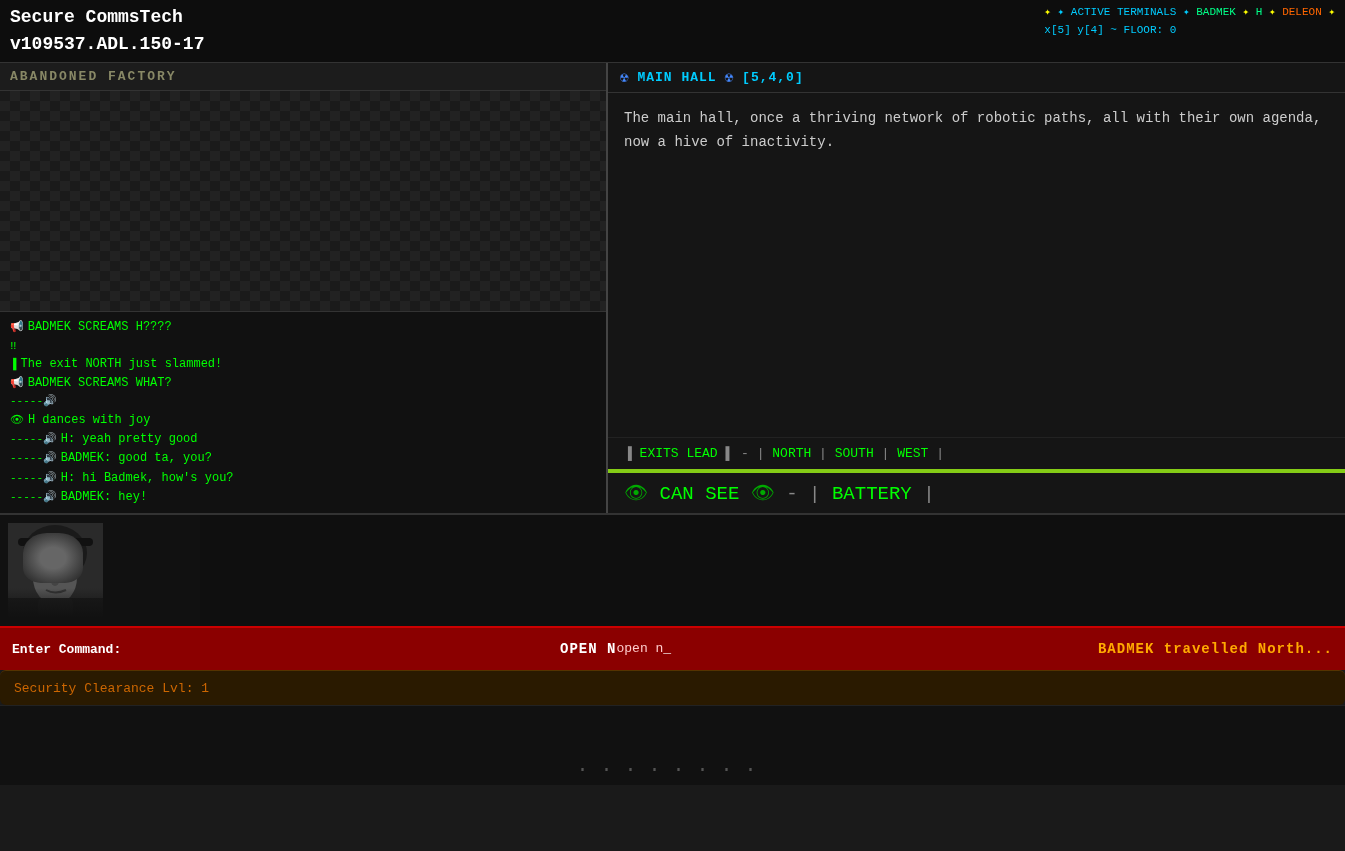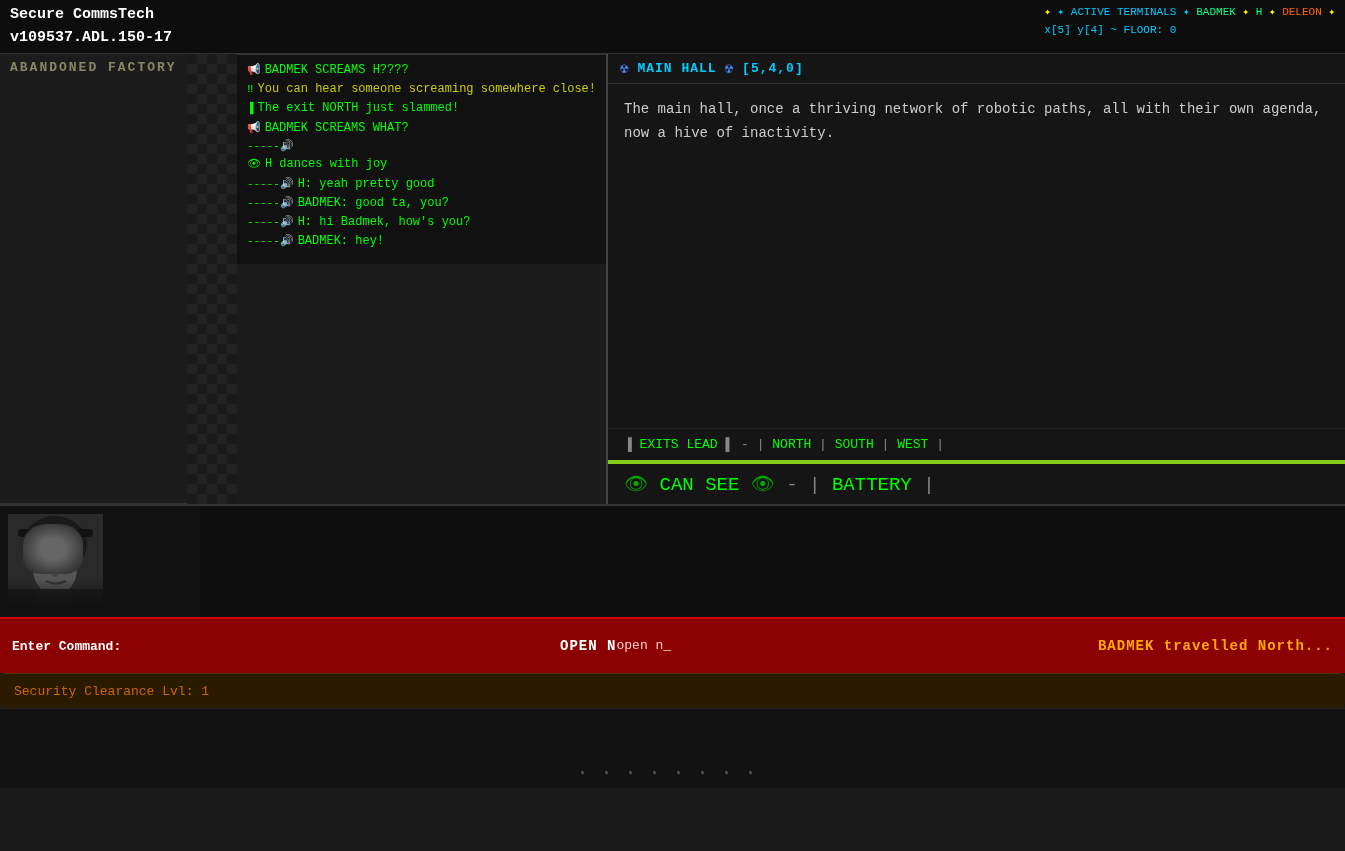--- a/index.html
+++ b/index.html
@@ -16,21 +16,21 @@
     #top-bar {
       background: #0d0d0d;
       border-bottom: 1px solid #333;
       padding: 4px 10px;
       display: flex;
       justify-content: space-between;
       align-items: flex-start;
     }
     #app-title {
       color: #ffffff;
-      font-size: 15px;
+      font-size: 18px;
       font-weight: bold;
       line-height: 1.5;
     }
     #top-right-info {
       color: #00ccff;
       font-size: 11px;
       line-height: 1.6;
     }
     .terminal-star { color: #ffff00; }
     .deleon-label { color: #ff6600; }
@@ -42,21 +42,21 @@
       height: 450px;
     }
 
     
     #left-panel {
       width: 608px;
       min-width: 608px;
       background: #1c1c1c;
       border-right: 2px solid #444;
       display: flex;
-      flex-direction: row;
+      flex-direction: column;
     }
     #map-title {
       color: #888866;
       font-size: 13px;
       font-weight: bold;
       padding: 6px 10px;
       border-bottom: 1px solid #333;
       letter-spacing: 2px;
     }
     #map-area {
@@ -195,21 +195,21 @@
       background: #0f0f0f;
       min-height: 95px;
     }
 
     
     #command-bar {
       background: #8b0000;
       display: flex;
       align-items: center;
       padding: 0 12px;
-      height: 56px;
+      height: 44px;
       border-top: 2px solid #cc0000;
     }
     #command-label {
       color: #ffffff;
       font-size: 13px;
       font-weight: bold;
       white-space: nowrap;
       margin-right: 12px;
     }
     #command-input-area {
@@ -305,21 +305,20 @@
       <div id="map-grid"></div>
     </div>
     <div id="message-log">
 
     <div class="msg-line">
           <span class="msg-icon msg-green">📢</span>
           <span class="msg-text msg-green">BADMEK SCREAMS H????</span>
         </div>
         <div class="msg-line">
           <span class="msg-icon msg-green">‼</span>
-          <span class="msg-text msg-yellow">You can hear someone screaming  somewhere close!</span>
         </div>
         <div class="msg-line">
           <span class="msg-icon msg-green">▐</span>
           <span class="msg-text msg-green">The exit NORTH just slammed!</span>
         </div>
         <div class="msg-line">
           <span class="msg-icon msg-green">📢</span>
           <span class="msg-text msg-green">BADMEK SCREAMS WHAT?</span>
         </div>
         <div class="msg-line">

